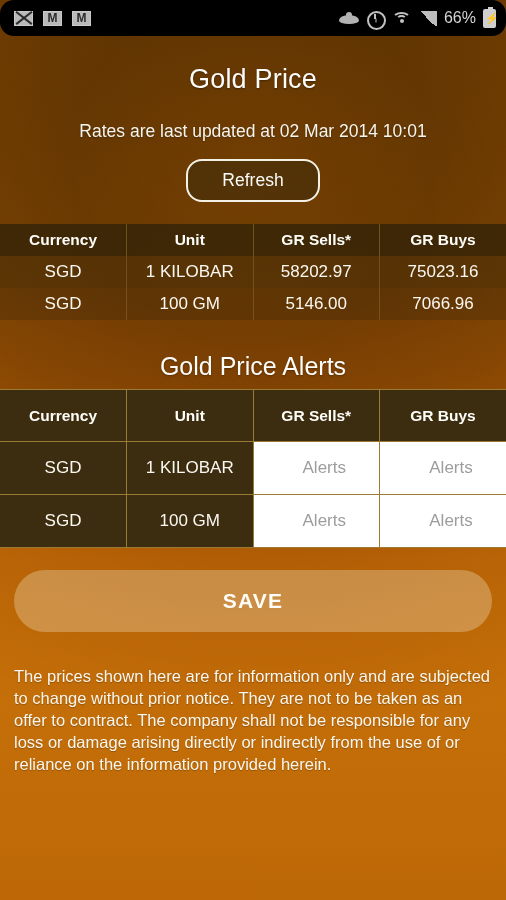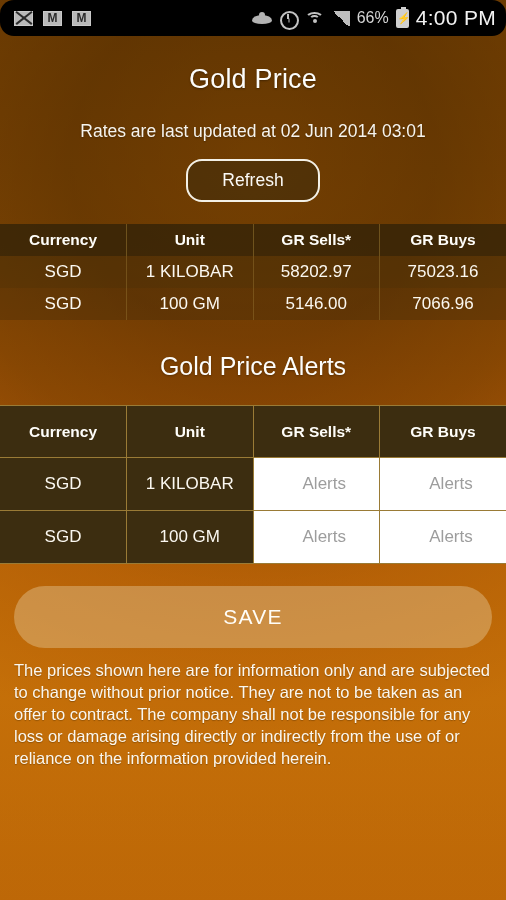--- a/index.html
+++ b/index.html
@@ -137,21 +137,21 @@
     height:32px;
     background:rgba(52,38,10,0.42);
     border-right:1px solid rgba(150,118,50,0.45);
   }
   .tbl td:last-child { border-right:none; }
   .tbl tr.r2 td { background:rgba(52,38,10,0.30); }
   #rates-table { margin-top:22px; }
 
   #alerts-title {
     text-align:center; color:#fdfdfb;
-    font-size:25px; padding:32px 0 24px;
+    font-size:25px; padding:32px 0 8px;
     text-shadow:0 1px 2px rgba(0,0,0,.3);
   }
 
   .atbl th {
     background:#3c2d10;
     color:#fffefa; font-size:15.5px; font-weight:bold;
     height:52px; text-align:center;
     border-right:1px solid #9a7b36;
     border-top:1px solid #9a7b36;
     border-bottom:1px solid #9a7b36;
@@ -179,25 +179,26 @@
 
   
   #save-wrap { padding:22px 14px 0; }
   #save {
     width:100%; height:62px;
     border:none; border-radius:32px;
     background:rgba(233,214,170,0.38);
     color:#fffdf7; font-size:21px; letter-spacing:1.2px;
     font-family:"Liberation Sans", sans-serif;
     cursor:pointer;
+    font-weight:bold;
   }
 
   #disclaimer {
     color:#fbf7ee; font-size:16.5px; line-height:1.33;
-    padding:12px 14px 0;
+    padding:34px 14px 0;
     text-shadow:0 1px 1px rgba(0,0,0,.25);
   }
 </style>
 </head>
 <body>
 
 <div id="screen">
 
   <div id="statusbar">
     <div class="sb-left">
@@ -209,26 +210,25 @@
       <span class="eye"></span>
       <span class="alarm"></span>
       <span class="wifi">
           <i></i>
           <i></i>
           <i></i>
         </span>
       <span class="signal"></span>
       <span class="pct">66%</span>
       <span class="batt"></span>
-      <span class="clock">4:00 PM</span>
     </div>
   </div>
 
   <div id="title">Gold Price</div>
-  <div id="updated">Rates are last updated at 02 Jun 2014 03:01</div>
+  <div id="updated">Rates are last updated at 02 Mar 2014 10:01</div>
 
   <div id="refresh-wrap">
     <button id="refresh">Refresh</button>
   </div>
 
   <table class="tbl" id="rates-table">
     <thead>
       <tr>
         <th>Currency</th>
         <th>Unit</th>

